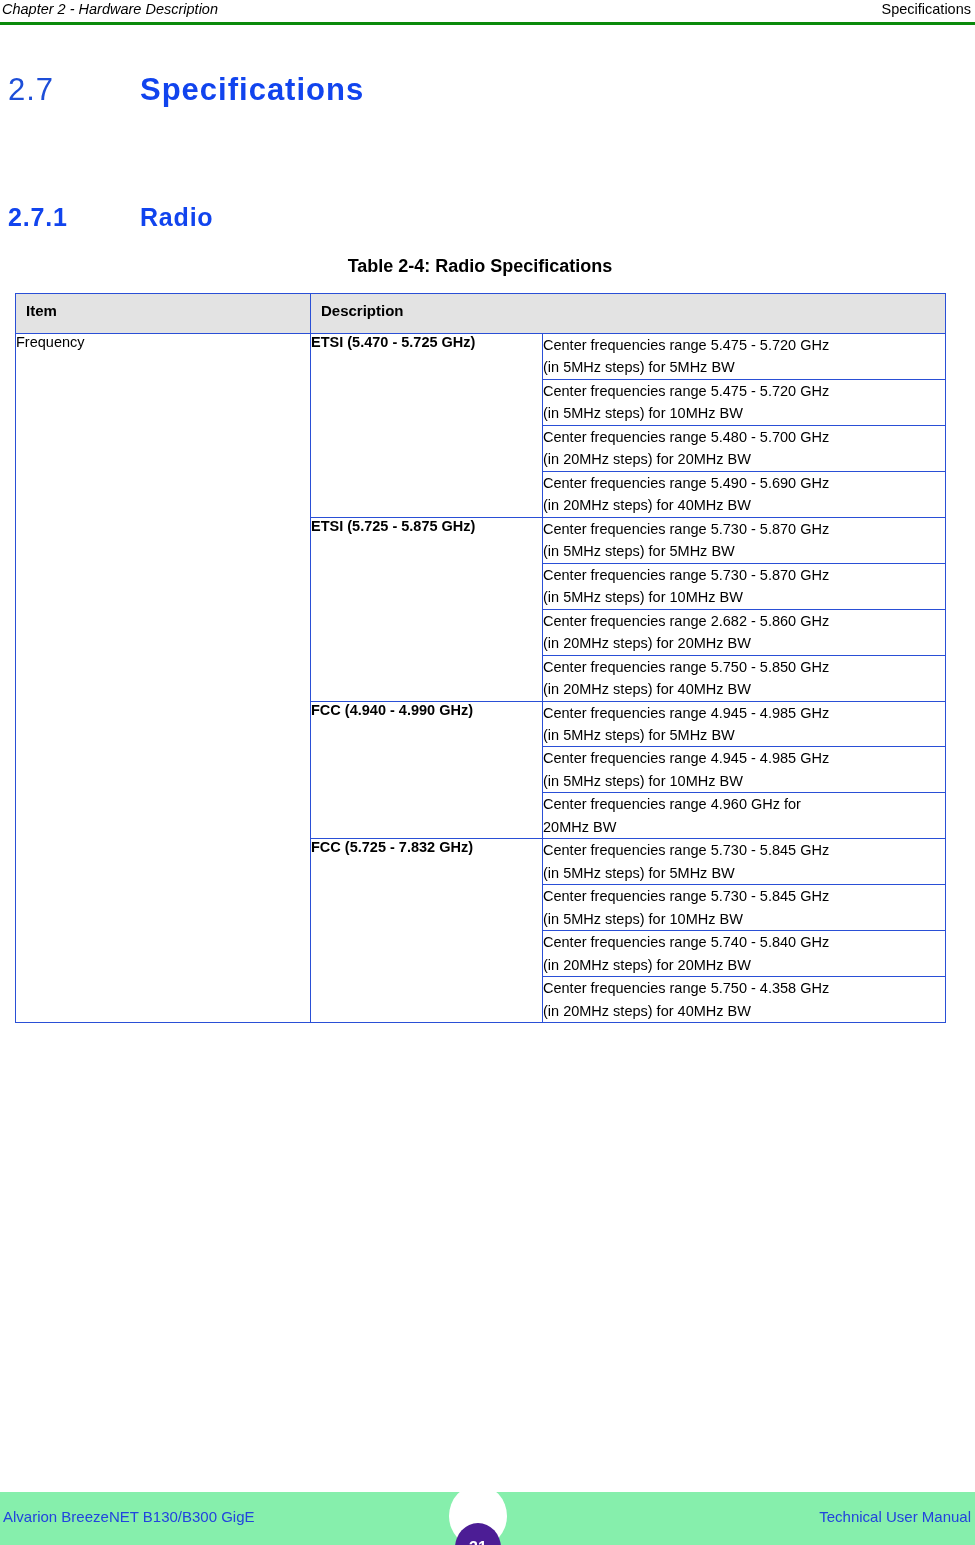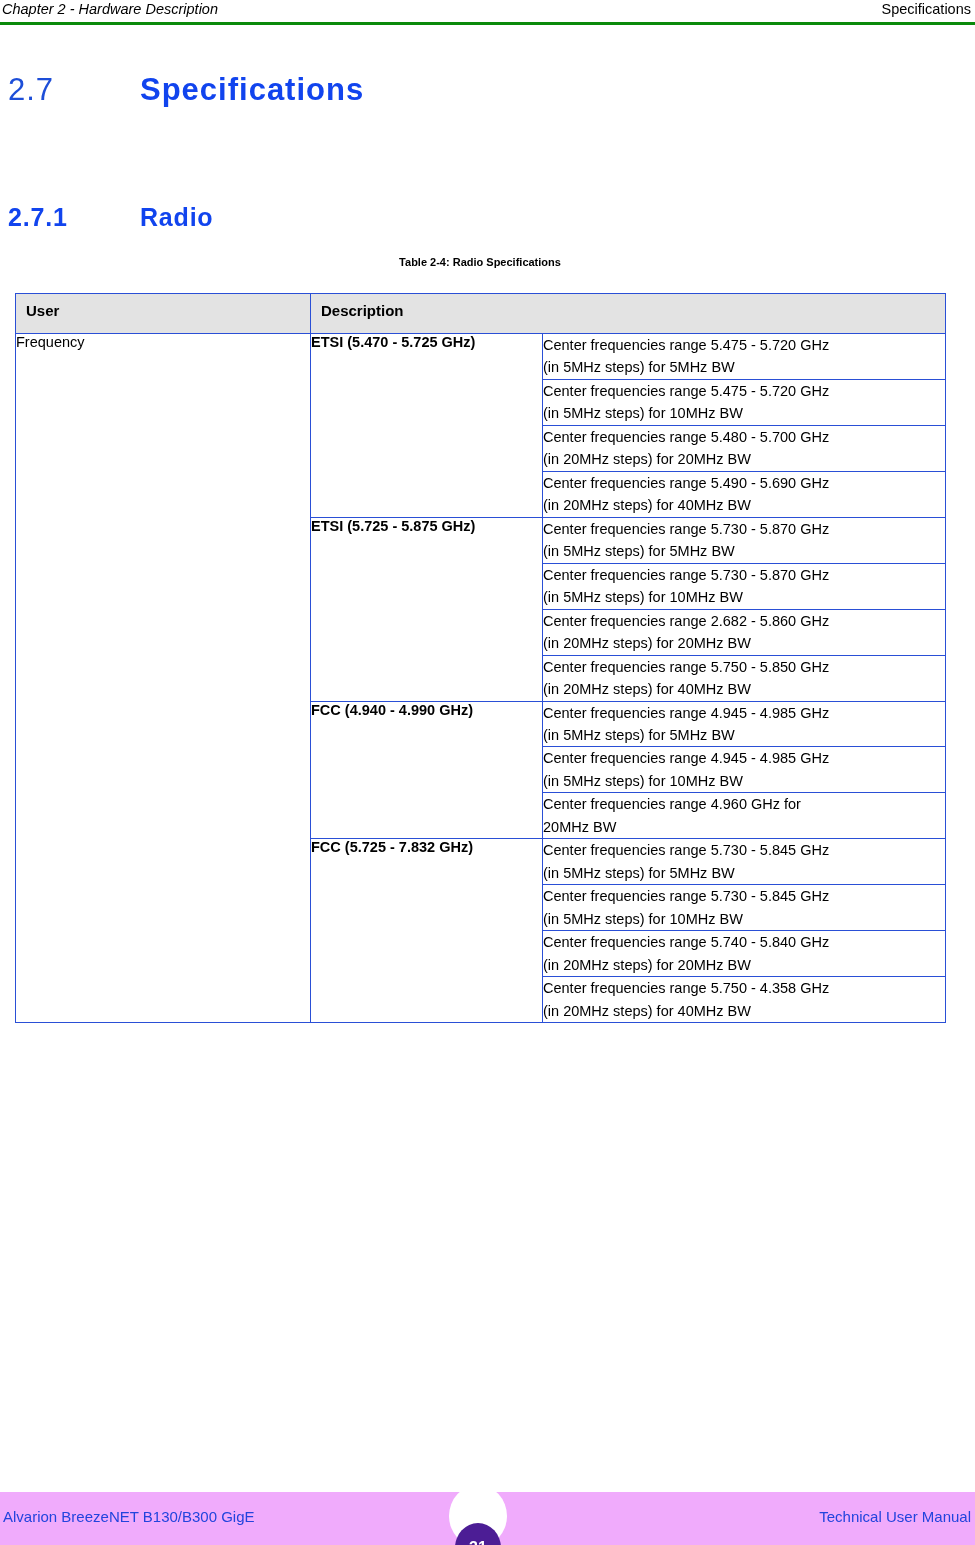--- a/index.html
+++ b/index.html
@@ -99,21 +99,21 @@
     letter-spacing: 0.8px;
   }
 
   
   .table-caption {
     position: absolute;
     left: 15px;
     top: 256px;
     width: 930px;
     text-align: center;
-    font-size: 11px;
+    font-size: 18px;
     font-weight: bold;
     color: #000;
   }
 
   
   .spec-table {
     position: absolute;
     left: 15px;
     top: 293px;
     width: 930px;
@@ -152,21 +152,21 @@
   .cell-desc .l1 { display: block; }
   .cell-desc .l2 { display: block; }
 
   
   .page-footer {
     position: absolute;
     left: 0;
     top: 1492px;
     width: 975px;
     height: 53px;
-    background: #f0abfc;
+    background: #86efac;
   }
   .footer-left {
     position: absolute;
     left: 3px;
     top: 16px;
     font-size: 15px;
     color: #2244DD;
     white-space: nowrap;
   }
   .footer-right {
@@ -224,21 +224,21 @@
 <div class="table-caption">Table 2-4: Radio Specifications</div>
 
 <table class="spec-table">
   <colgroup>
     <col class="col-item">
     <col class="col-band">
     <col class="col-desc">
   </colgroup>
   <thead>
     <tr>
-      <th>User</th>
+      <th>Item</th>
       <th colspan="2">Description</th>
     </tr>
   </thead>
   <tbody id="table-body">
       <tr>
         <td class="cell-item" rowspan="15">Frequency</td>
         <td class="cell-band" rowspan="4">ETSI (5.470 - 5.725 GHz)</td>
         <td class="cell-desc">
           <span class="l1">Center frequencies range 5.475 - 5.720 GHz</span>
           <span class="l2">(in 5MHz steps) for 5MHz BW</span>

